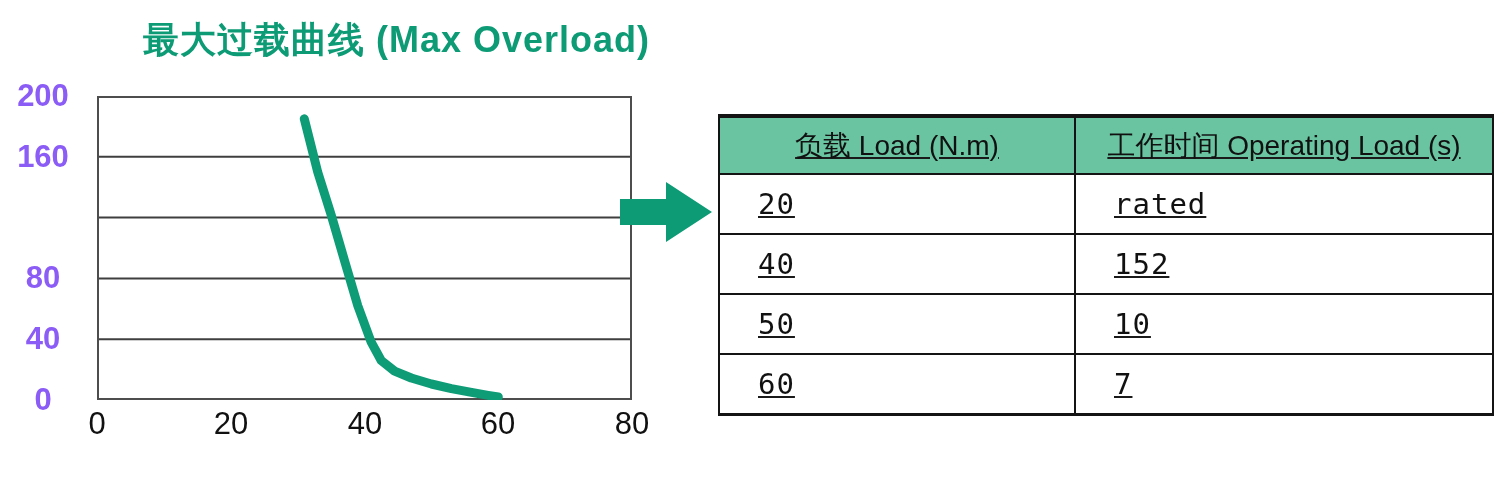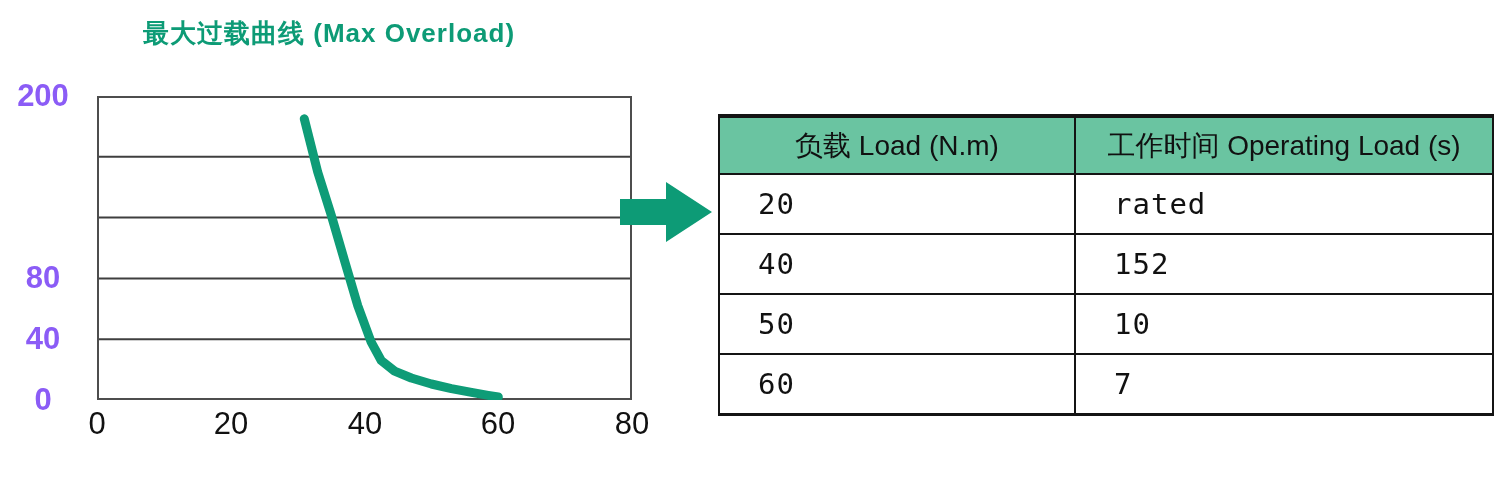--- a/index.html
+++ b/index.html
@@ -19,21 +19,21 @@
     position:relative;
     width:1506px;
     height:487px;
     background:#ffffff;
     overflow:hidden;
   }
   
   .chart-title{
     position:absolute;
     left:143px; top:16px;
-    font-size:26px;
+    font-size:36px;
     font-weight:bold;
     color:var(--accent);
     letter-spacing:1px;
     white-space:nowrap;
   }
   
   .plot{
     position:absolute;
     left:97px; top:96px;
     width:535px; height:304px;
@@ -71,21 +71,21 @@
     border-collapse:collapse;
     table-layout:fixed;
     background:#ffffff;
   }
   table.overload col.c1{width:356px;}
   table.overload col.c2{width:418px;}
   table.overload th, table.overload td{
     border:2px solid var(--border);
     font-weight:normal;
   }
-  table.overload{border-top:4px solid var(--border);border-bottom:3px solid var(--border);}
+  table.overload{border-top:4px solid var(--border);border-bottom:3px solid var(--border);text-decoration:underline;}
   table.overload th{
     height:58px;
     background:var(--header-green);
     font-size:28px;
     text-align:center;
     color:#111;
     font-family:"Liberation Sans", sans-serif;
     white-space:nowrap;
   }
   table.overload td{
@@ -100,20 +100,21 @@
   table.overload td.c2{padding-left:38px;}
 </style>
 </head>
 <body>
 
 <div class="page">
 
   <div class="chart-title">最大过载曲线 (Max Overload)</div>
 
   <div class="ylabel" style="top:76px;">200</div>
+  <div class="ylabel" style="top:137px;">160</div>
   <div class="ylabel" style="top:258px;">80</div>
   <div class="ylabel" style="top:319px;">40</div>
   <div class="ylabel" style="top:380px;">0</div>
 
   <div class="xlabel" style="left:52px;">0</div>
   <div class="xlabel" style="left:186px;">20</div>
   <div class="xlabel" style="left:320px;">40</div>
   <div class="xlabel" style="left:453px;">60</div>
   <div class="xlabel" style="left:587px;">80</div>
 

